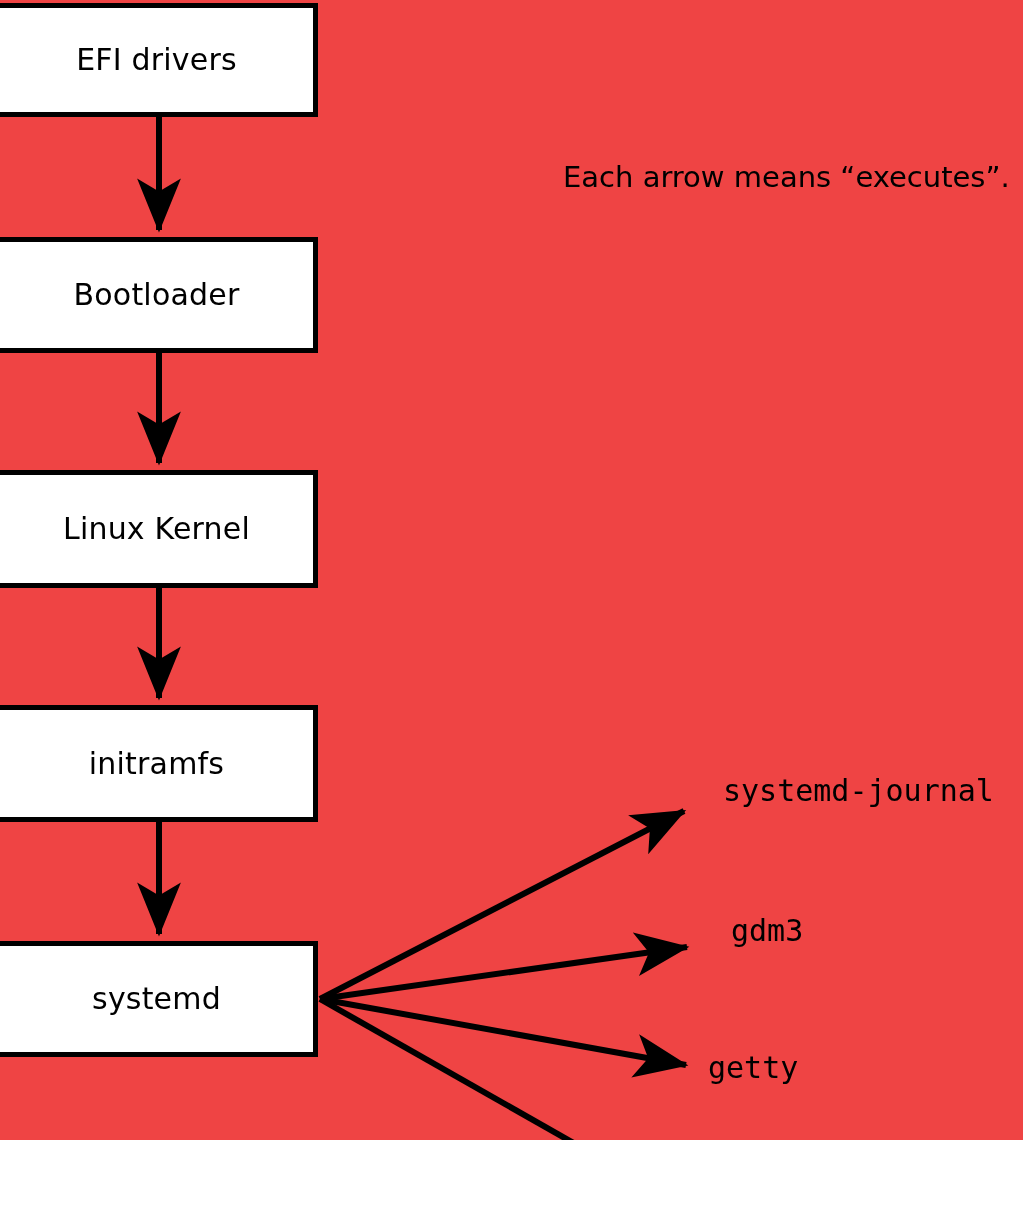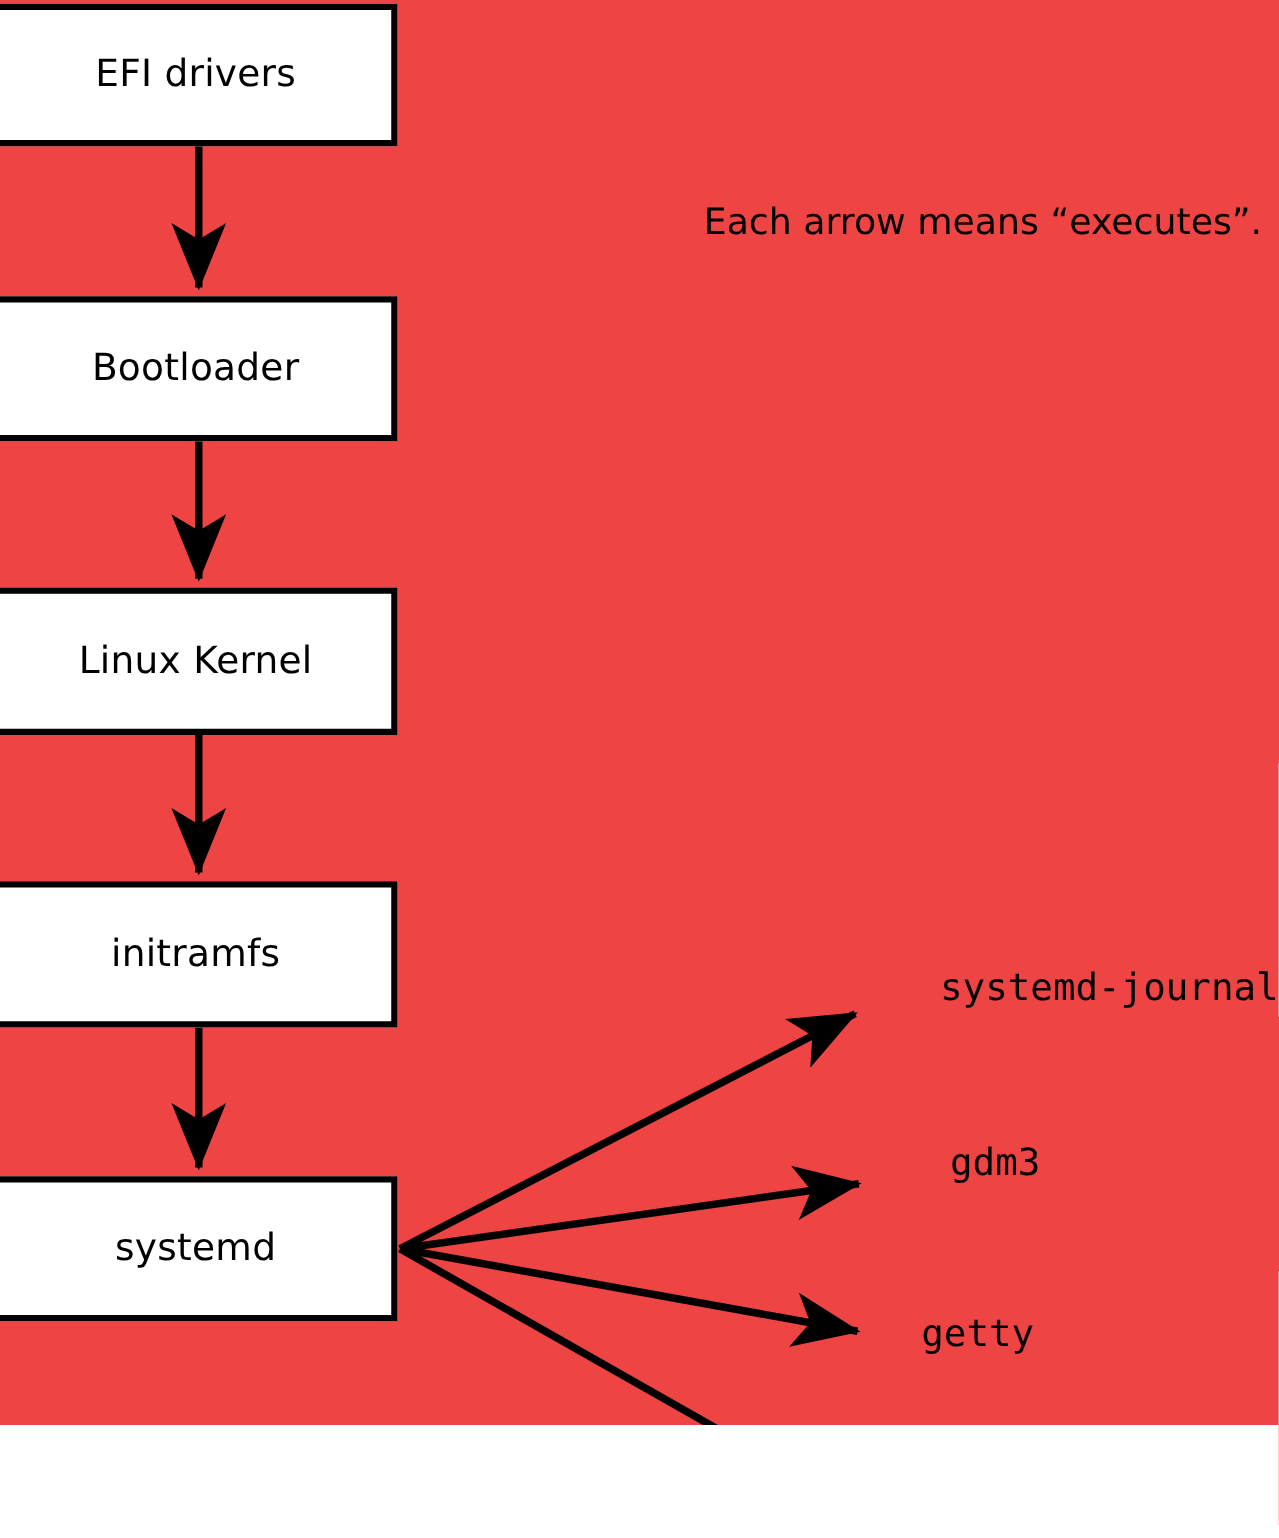--- a/index.html
+++ b/index.html
@@ -50,21 +50,20 @@
     white-space: nowrap;
     line-height: 1;
   }
   .service-label {
     position: absolute;
     font-family: "DejaVu Sans Mono", monospace;
     font-size: 30px;
     color: #000000;
     white-space: nowrap;
     line-height: 1;
-    margin-left: 29px;
   }
 </style>
 </head>
 <body>
 
 <div id="canvas">
 
   <svg class="svg-layer" viewBox="0 0 1023 1230" width="1023" height="1230" xmlns="http://www.w3.org/2000/svg">
     <defs>
       <marker id="ah" markerWidth="10" markerHeight="10" refX="8.6" refY="4" orient="auto" markerUnits="strokeWidth">

